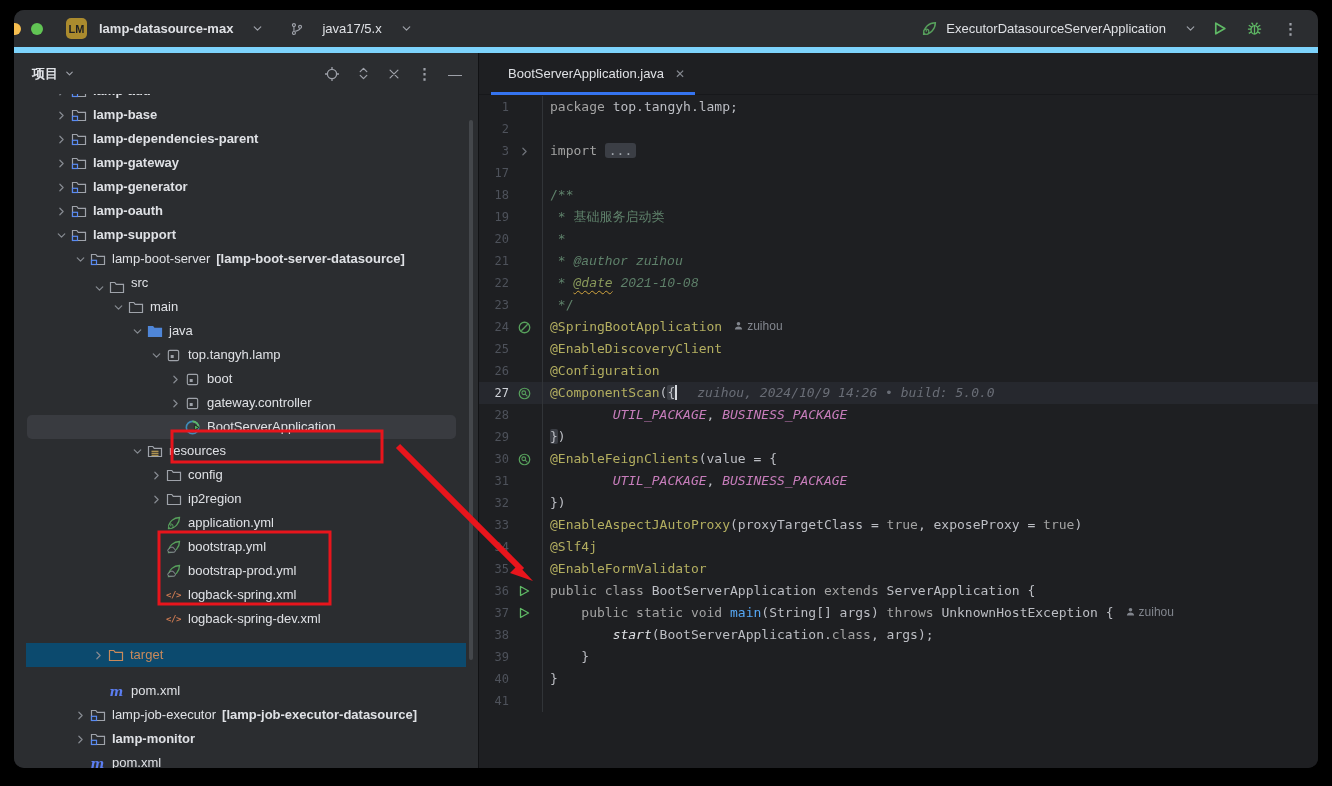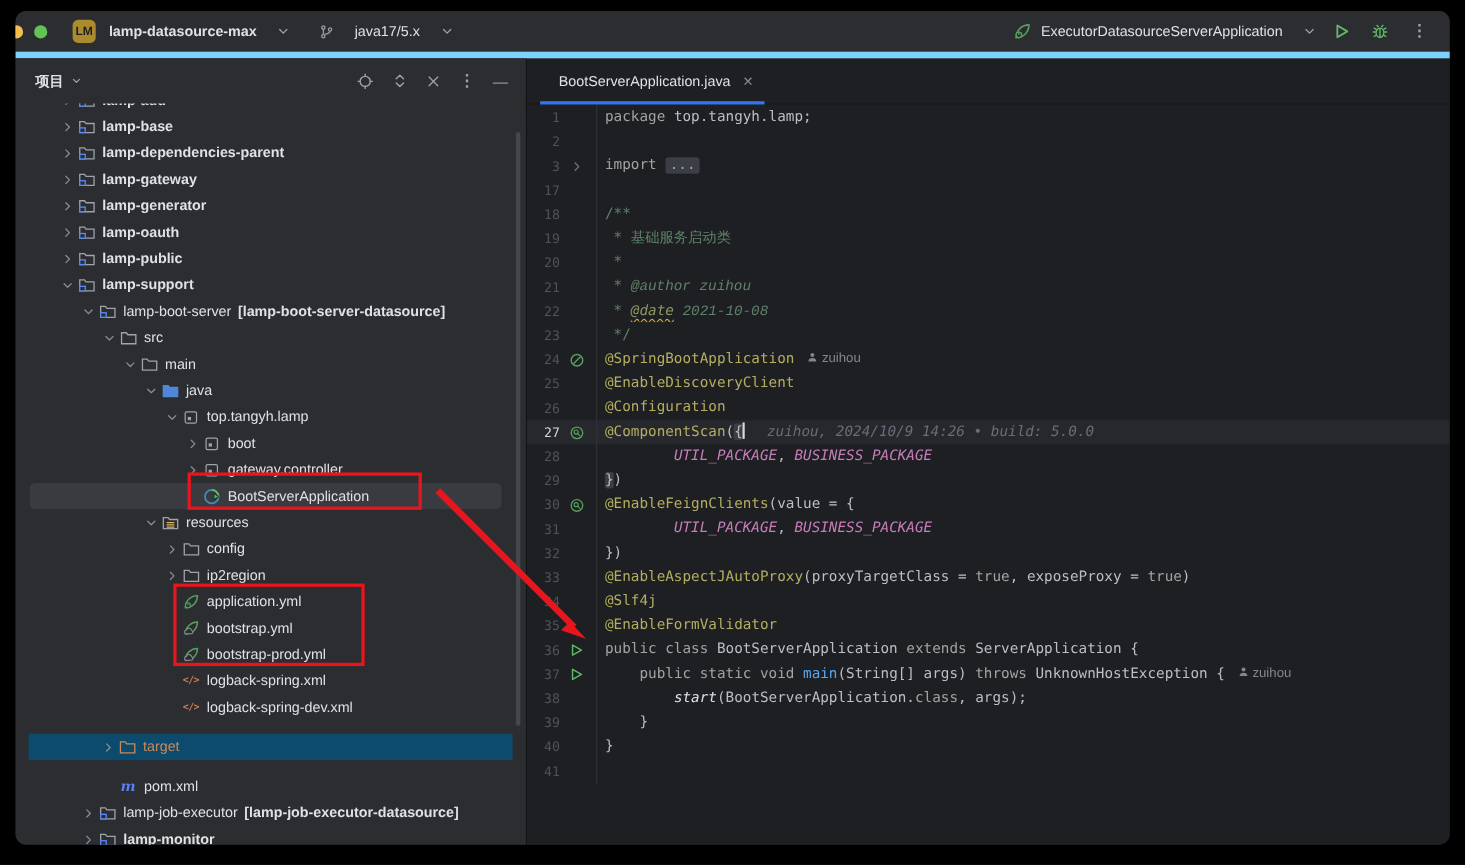--- a/index.html
+++ b/index.html
@@ -278,34 +278,20 @@
               <svg width="16" height="16" viewBox="0 0 16 16">
                 <path d="M1.5 3.5h4.3l1.4 1.8h7.3v8.2h-13z" fill="none" stroke="#9fa3aa" stroke-width="1.2"></path>
                 <rect x="1.5" y="9.3" width="5" height="4.2" fill="#2b2d30" stroke="#5a8bf2" stroke-width="1.2"></rect>
               </svg>
             </span>
             <span class="tree-label bold">lamp-oauth</span>
           </div>
           <div class="tree-row" style="padding-left: 26px;">
             <span class="tr-chev">
               <svg width="13" height="13" viewBox="0 0 16 16">
-                <path d="M6 4l4 4-4 4" fill="none" stroke="#868a91" stroke-width="1.5" stroke-linecap="round" stroke-linejoin="round"></path>
-              </svg>
-            </span>
-            <span class="tr-icon">
-              <svg width="16" height="16" viewBox="0 0 16 16">
-                <path d="M1.5 3.5h4.3l1.4 1.8h7.3v8.2h-13z" fill="none" stroke="#9fa3aa" stroke-width="1.2"></path>
-                <rect x="1.5" y="9.3" width="5" height="4.2" fill="#2b2d30" stroke="#5a8bf2" stroke-width="1.2"></rect>
-              </svg>
-            </span>
-            <span class="tree-label bold">lamp-public</span>
-          </div>
-          <div class="tree-row" style="padding-left: 26px;">
-            <span class="tr-chev">
-              <svg width="13" height="13" viewBox="0 0 16 16">
                 <path d="M4 6l4 4 4-4" fill="none" stroke="#868a91" stroke-width="1.5" stroke-linecap="round" stroke-linejoin="round"></path>
               </svg>
             </span>
             <span class="tr-icon">
               <svg width="16" height="16" viewBox="0 0 16 16">
                 <path d="M1.5 3.5h4.3l1.4 1.8h7.3v8.2h-13z" fill="none" stroke="#9fa3aa" stroke-width="1.2"></path>
                 <rect x="1.5" y="9.3" width="5" height="4.2" fill="#2b2d30" stroke="#5a8bf2" stroke-width="1.2"></rect>
               </svg>
             </span>
             <span class="tree-label bold">lamp-support</span>
@@ -318,21 +304,21 @@
             </span>
             <span class="tr-icon">
               <svg width="16" height="16" viewBox="0 0 16 16">
                 <path d="M1.5 3.5h4.3l1.4 1.8h7.3v8.2h-13z" fill="none" stroke="#9fa3aa" stroke-width="1.2"></path>
                 <rect x="1.5" y="9.3" width="5" height="4.2" fill="#2b2d30" stroke="#5a8bf2" stroke-width="1.2"></rect>
               </svg>
             </span>
             <span class="tree-label">lamp-boot-server</span>
             <span class="tree-bracket">[lamp-boot-server-datasource]</span>
           </div>
-          <div class="tree-row" style="padding-left: 64px;">
+          <div class="tree-row" style="padding-left: 64px; align-items: flex-end;">
             <span class="tr-chev">
               <svg width="13" height="13" viewBox="0 0 16 16">
                 <path d="M4 6l4 4 4-4" fill="none" stroke="#868a91" stroke-width="1.5" stroke-linecap="round" stroke-linejoin="round"></path>
               </svg>
             </span>
             <span class="tr-icon">
               <svg width="16" height="16" viewBox="0 0 16 16">
                 <path d="M1.5 3.5h4.3l1.4 1.8h7.3v8.2h-13z" fill="none" stroke="#9fa3aa" stroke-width="1.2"></path>
               </svg>
             </span>

